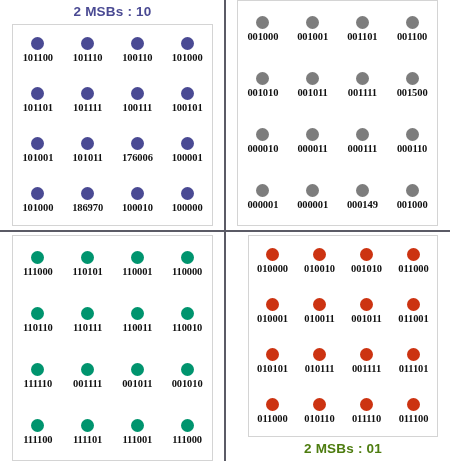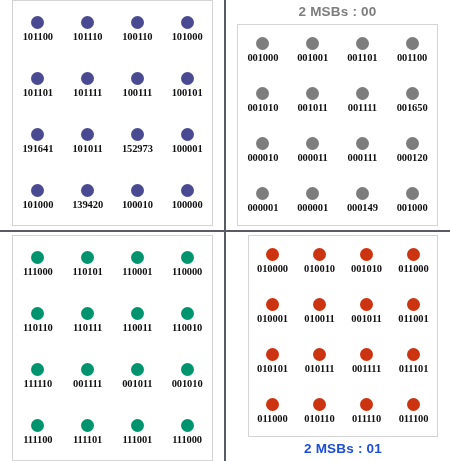--- a/index.html
+++ b/index.html
@@ -101,20 +101,21 @@
 </style>
 </head>
 <body>
 
 <div id="figure">
 
   <div class="divider-v"></div>
   <div class="divider-h"></div>
 
   <div class="quadrant q-tl">
+    <div class="q-title" style="color: rgb(74, 74, 147);">2 MSBs : 10</div>
     <div class="q-panel">
         <div class="point">
           <span class="dot" style="background: rgb(74, 74, 147);"></span>
           <span class="lbl">101100</span>
         </div>
         <div class="point">
           <span class="dot" style="background: rgb(74, 74, 147);"></span>
           <span class="lbl">101110</span>
         </div>
         <div class="point">
@@ -136,55 +137,54 @@
         <div class="point">
           <span class="dot" style="background: rgb(74, 74, 147);"></span>
           <span class="lbl">100111</span>
         </div>
         <div class="point">
           <span class="dot" style="background: rgb(74, 74, 147);"></span>
           <span class="lbl">100101</span>
         </div>
         <div class="point">
           <span class="dot" style="background: rgb(74, 74, 147);"></span>
-          <span class="lbl">191641</span>
+          <span class="lbl">101001</span>
         </div>
         <div class="point">
           <span class="dot" style="background: rgb(74, 74, 147);"></span>
           <span class="lbl">101011</span>
         </div>
         <div class="point">
           <span class="dot" style="background: rgb(74, 74, 147);"></span>
-          <span class="lbl">152973</span>
+          <span class="lbl">176006</span>
         </div>
         <div class="point">
           <span class="dot" style="background: rgb(74, 74, 147);"></span>
           <span class="lbl">100001</span>
         </div>
         <div class="point">
           <span class="dot" style="background: rgb(74, 74, 147);"></span>
           <span class="lbl">101000</span>
         </div>
         <div class="point">
           <span class="dot" style="background: rgb(74, 74, 147);"></span>
-          <span class="lbl">139420</span>
+          <span class="lbl">186970</span>
         </div>
         <div class="point">
           <span class="dot" style="background: rgb(74, 74, 147);"></span>
           <span class="lbl">100010</span>
         </div>
         <div class="point">
           <span class="dot" style="background: rgb(74, 74, 147);"></span>
           <span class="lbl">100000</span>
         </div>
       </div>
   </div>
 
   <div class="quadrant q-tr">
-    <div class="q-title" style="color: rgb(125, 125, 125);">2 MSBs : 00</div>
     <div class="q-panel">
         <div class="point">
           <span class="dot" style="background: rgb(125, 125, 125);"></span>
           <span class="lbl">001000</span>
         </div>
         <div class="point">
           <span class="dot" style="background: rgb(125, 125, 125);"></span>
           <span class="lbl">001001</span>
         </div>
         <div class="point">
@@ -202,37 +202,37 @@
         <div class="point">
           <span class="dot" style="background: rgb(125, 125, 125);"></span>
           <span class="lbl">001011</span>
         </div>
         <div class="point">
           <span class="dot" style="background: rgb(125, 125, 125);"></span>
           <span class="lbl">001111</span>
         </div>
         <div class="point">
           <span class="dot" style="background: rgb(125, 125, 125);"></span>
-          <span class="lbl">001650</span>
+          <span class="lbl">001500</span>
         </div>
         <div class="point">
           <span class="dot" style="background: rgb(125, 125, 125);"></span>
           <span class="lbl">000010</span>
         </div>
         <div class="point">
           <span class="dot" style="background: rgb(125, 125, 125);"></span>
           <span class="lbl">000011</span>
         </div>
         <div class="point">
           <span class="dot" style="background: rgb(125, 125, 125);"></span>
           <span class="lbl">000111</span>
         </div>
         <div class="point">
           <span class="dot" style="background: rgb(125, 125, 125);"></span>
-          <span class="lbl">000120</span>
+          <span class="lbl">000110</span>
         </div>
         <div class="point">
           <span class="dot" style="background: rgb(125, 125, 125);"></span>
           <span class="lbl">000001</span>
         </div>
         <div class="point">
           <span class="dot" style="background: rgb(125, 125, 125);"></span>
           <span class="lbl">000001</span>
         </div>
         <div class="point">
@@ -375,16 +375,16 @@
         </div>
         <div class="point">
           <span class="dot" style="background: rgb(204, 51, 17);"></span>
           <span class="lbl">011110</span>
         </div>
         <div class="point">
           <span class="dot" style="background: rgb(204, 51, 17);"></span>
           <span class="lbl">011100</span>
         </div>
       </div>
-    <div class="q-title" style="color: #1d4ed8;">2 MSBs : 01</div>
+    <div class="q-title" style="color: #4d7c0f;">2 MSBs : 01</div>
   </div>
 
 </div>
 
 </body></html>

